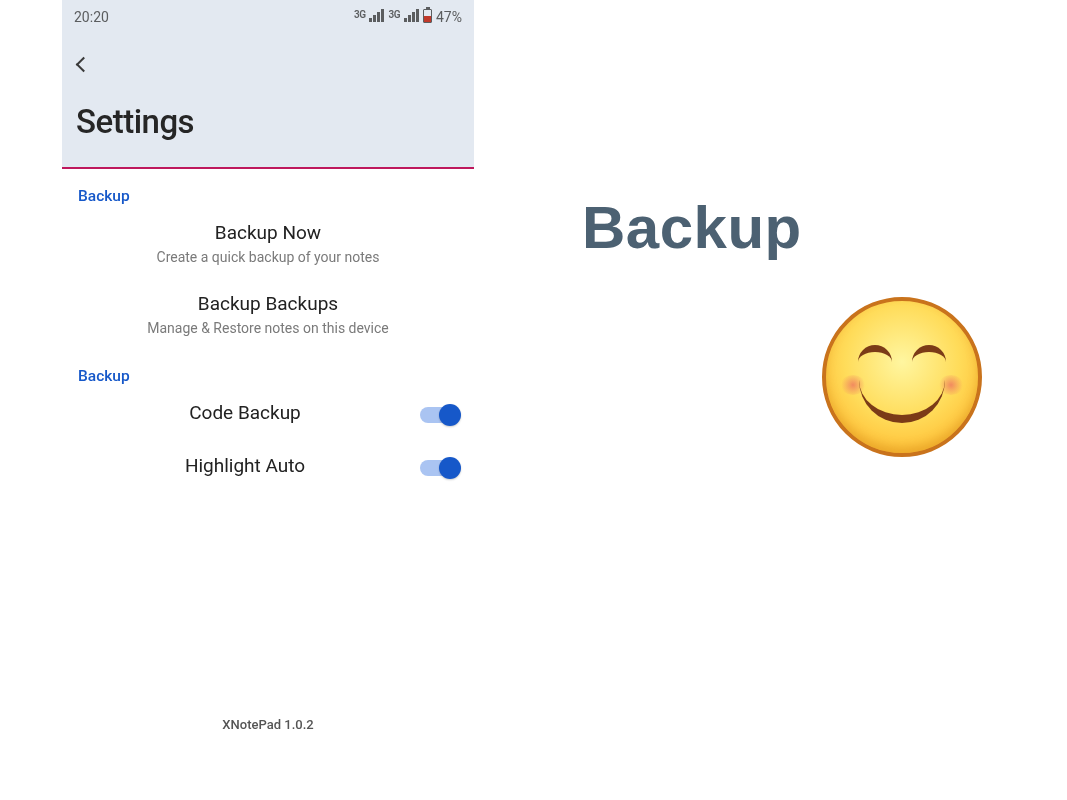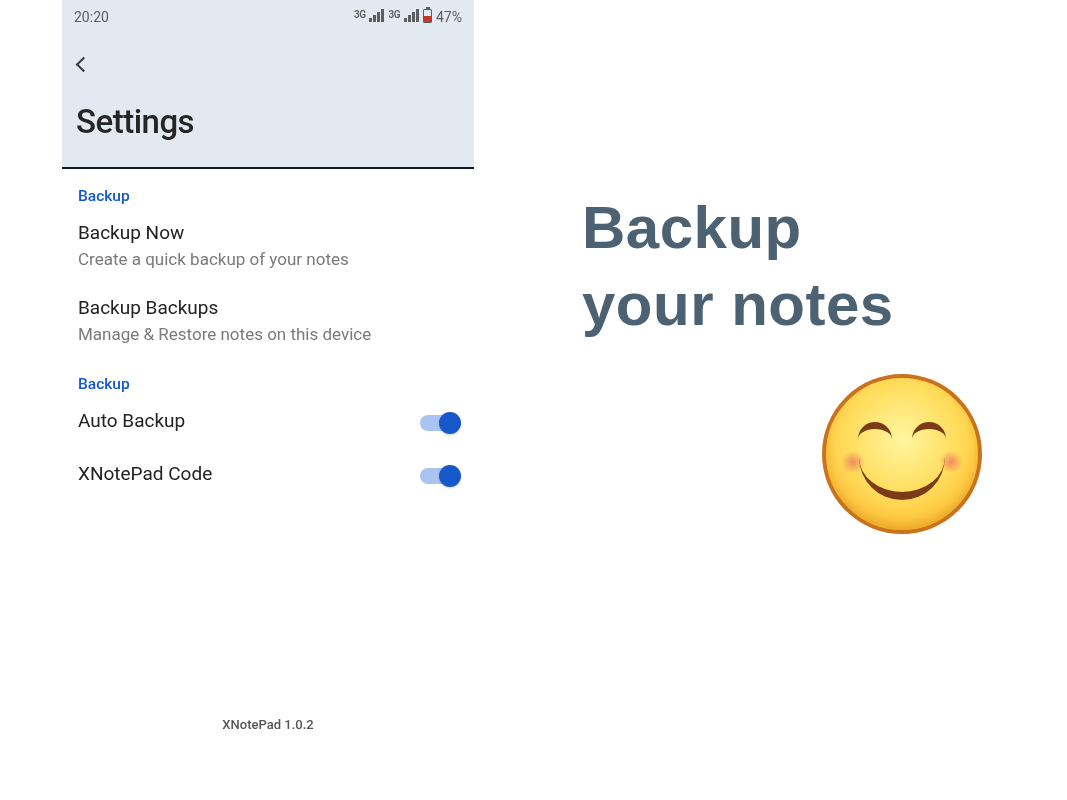--- a/index.html
+++ b/index.html
@@ -45,21 +45,21 @@
   .signal-bars span:nth-child(1){height:4px;}
   .signal-bars span:nth-child(2){height:7px;}
   .signal-bars span:nth-child(3){height:10px;}
   .signal-bars span:nth-child(4){height:13px;}
   .batt { width:9px; height:14px; border:1px solid #5b5d5f; border-radius:1px; position:relative;}
   .batt::before { content:""; position:absolute; top:-3px; left:2px; width:4px; height:2px; background:#5b5d5f;}
   .batt::after { content:""; position:absolute; bottom:0; left:0; width:100%; height:47%; background:#c0392b;}
   .header {
     background: #e3e9f1;
     padding: 16px 14px 26px 14px;
-    border-bottom: 2px solid #0f172a;
+    border-bottom: 2px solid #be185d;
   }
   .back-row { height: 28px; display:flex; align-items:center; margin-bottom: 24px;}
   .back-icon { width:11px; height:11px; border-left:2.5px solid #3a3a3a; border-bottom:2.5px solid #3a3a3a; transform: rotate(45deg); margin-left:2px;}
   .page-title {
     font-size: 33px;
     font-weight: 500;
     color: #262626;
     letter-spacing: -0.5px;
   }
   .content { padding: 18px 16px 0 16px; }
@@ -69,30 +69,31 @@
     font-weight: 500;
     margin-bottom: 16px;
   }
   .section-header.mt { margin-top: 30px; }
   .setting-row {
     display: flex;
     align-items: center;
     justify-content: space-between;
     margin-bottom: 26px;
     cursor: pointer;
+    text-align: center;
   }
   .setting-text { flex: 1; }
   .setting-title {
     font-size: 19px;
     color: #222;
     font-weight: 400;
     margin-bottom: 4px;
   }
   .setting-desc {
-    font-size: 17px;
+    font-size: 14px;
     color: #7a7a7a;
     line-height: 1.3;
   }
   .toggle {
     width: 38px;
     height: 16px;
     background: #aac4f2;
     border-radius: 8px;
     position: relative;
     flex-shrink: 0;
@@ -217,45 +218,44 @@
         <div class="setting-text">
           <div class="setting-title">Backup Backups</div>
           <div class="setting-desc">Manage &amp; Restore notes on this device</div>
         </div>
       </div>
 
       <div class="section-header mt">Backup</div>
 
       <div class="setting-row">
         <div class="setting-text">
-          <div class="setting-title">Auto Backup</div>
+          <div class="setting-title">Code Backup</div>
         </div>
         <div class="toggle">
             <div class="knob"></div>
           </div>
       </div>
 
       <div class="setting-row">
         <div class="setting-text">
-          <div class="setting-title">XNotePad Code</div>
+          <div class="setting-title">Highlight Auto</div>
         </div>
         <div class="toggle">
             <div class="knob"></div>
           </div>
       </div>
     </div>
 
     <div class="app-version">XNotePad 1.0.2</div>
   </div>
 </div>
 
 <div class="right-pane">
   <div class="promo-title">
     <div>Backup</div>
-    <div>your notes</div>
   </div>
   <div class="emoji-wrap">
     <div class="emoji-face">
       <div class="eye left"></div>
       <div class="eye right"></div>
       <div class="cheek left"></div>
       <div class="cheek right"></div>
       <div class="mouth"></div>
     </div>
   </div>

